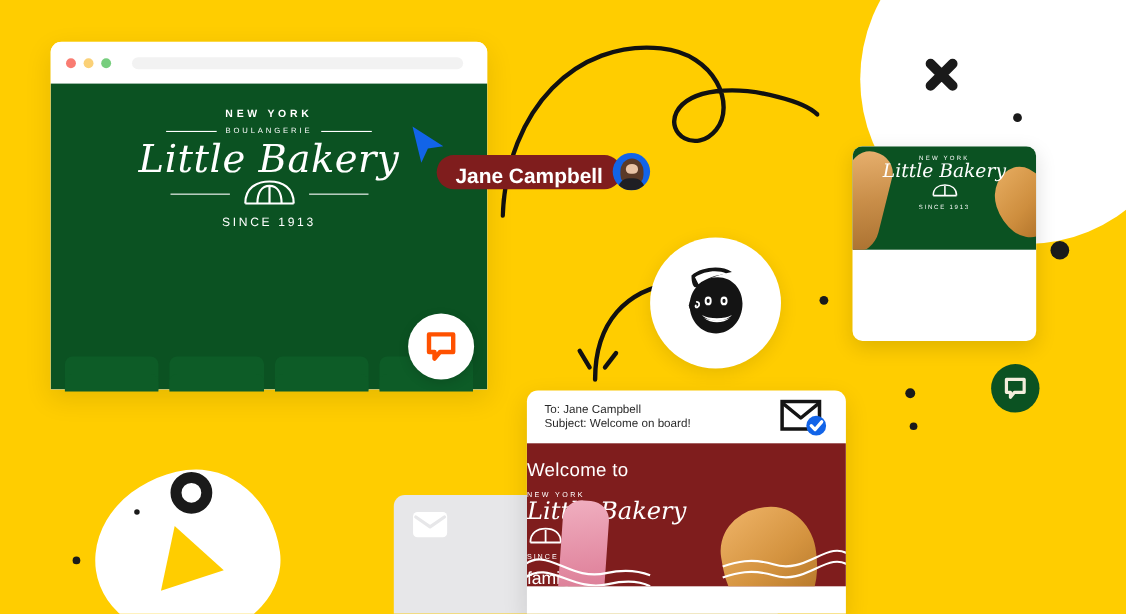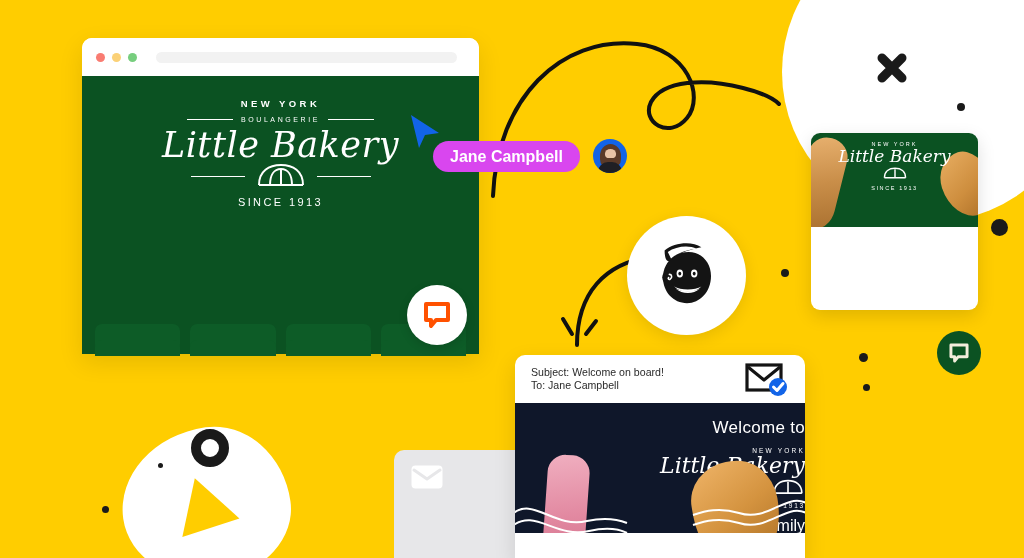--- a/index.html
+++ b/index.html
@@ -1,21 +1,21 @@
 <!DOCTYPE html>
 <html><head>
 <meta charset="utf-8">
 <style>
   html,body{margin:0;padding:0;}
   body{
     width:1024px;height:558px;overflow:hidden;position:relative;
     background:#FFCD00;
     font-family:"Liberation Sans", sans-serif;
   }
-  .stage{position:absolute;inset:0;overflow:hidden;margin-left:36px;}
+  .stage{position:absolute;inset:0;overflow:hidden;}
   .abs{position:absolute;}
 
   
   #white-circle-tr{
     right:-58px;top:-78px;width:300px;height:300px;border-radius:50%;
     background:#FFFFFF;
   }
   #white-blob-bl{
     left:86px;top:428px;width:168px;height:152px;
     background:#FFFFFF;
@@ -100,23 +100,23 @@
   }
   .macaron{width:26px;height:34px;border-radius:45% 45% 45% 45%/40% 40% 60% 60%;position:relative;}
   .macaron:after{
     content:"";position:absolute;left:50%;top:8%;width:3px;height:84%;
     transform:translateX(-50%);background:rgba(255,255,255,.35);border-radius:2px;
   }
 
   
   #cursor-arrow{left:372px;top:113px;}
   #name-pill{
-    left:397px;top:141px;height:31px;background:#d946ef;border-radius:16px;
-    color:#FFFFFF;font-size:16px;font-weight:700;
-    display:flex;align-items:center;padding:0 17px;white-space:nowrap;
+    left:397px;top:141px;height:31px;background:#7f1d1d;border-radius:16px;
+    color:#FFFFFF;font-size:19px;font-weight:700;
+    display:flex;align-items:flex-end;padding:0 17px;white-space:nowrap;
   }
   #avatar{
     left:557px;top:139px;width:34px;height:34px;border-radius:50%;
     background:#1264E8;overflow:hidden;
   }
   #avatar .hair{
     position:absolute;left:50%;top:5px;width:21px;height:24px;margin-left:-10.5px;
     border-radius:50% 50% 38% 38%;background:#5B3A28;
   }
   #avatar .hair:after{
@@ -192,21 +192,21 @@
   #email-card{
     left:479px;top:355px;width:290px;height:203px;background:#FFFFFF;
     border-radius:10px 10px 0 0;overflow:hidden;box-shadow:0 8px 22px rgba(0,0,0,.12);
   }
   #email-header{
     height:48px;padding:11px 16px 0;box-sizing:border-box;position:relative;
   }
   .email-meta{font-size:10.6px;color:#2A2A2A;line-height:13px;}
   #email-envelope{position:absolute;right:14px;top:8px;}
   #email-body{
-    background:#0f172a;height:130px;position:relative;overflow:hidden;text-align:right;
+    background:#7f1d1d;height:130px;position:relative;overflow:hidden;text-align:left;
   }
   #welcome-to{color:#FFF;font-size:17px;margin-top:15px;letter-spacing:.3px;}
   .email-brand{color:#FFF;margin-top:9px;}
   .eb-ny{font-size:6.5px;letter-spacing:2.2px;}
   .eb-name{font-family:"DejaVu Serif",serif;font-style:italic;font-size:22px;margin-top:-1px;}
   .eb-since{font-size:6.5px;letter-spacing:1.8px;margin-top:2px;}
   #family-word{color:#FFF;font-size:16px;margin-top:8px;}
   .eclair-pink{
     position:absolute;left:30px;top:52px;width:42px;height:110px;
     background:linear-gradient(170deg,#F0AFC0 0%,#E289A1 55%,#D2708B 100%);
@@ -367,22 +367,22 @@
   </div>
 
   <div class="abs" id="livechat-green">
     <svg width="22" height="22" viewBox="0 0 30 30">
       <path d="M4 4 H26 V20 H14 L9 26 V20 H4 Z" fill="none" stroke="#F3EDDC" stroke-width="4" stroke-linejoin="round"></path>
     </svg>
   </div>
 
   <div class="abs" id="email-card">
     <div id="email-header">
+      <div class="email-meta">To: Jane Campbell</div>
       <div class="email-meta">Subject: Welcome on board!</div>
-      <div class="email-meta">To: Jane Campbell</div>
       <svg id="email-envelope" width="46" height="34" viewBox="0 0 46 34">
         <rect x="2" y="2" width="34" height="25" fill="none" stroke="#141414" stroke-width="3.2"></rect>
         <path d="M3 4 L19 17 L35 4" fill="none" stroke="#141414" stroke-width="3.2" stroke-linejoin="round"></path>
         <circle cx="33" cy="24" r="9" fill="#1264E8"></circle>
         <path d="M28.5 24 L32 27.5 L38 20.5" fill="none" stroke="#FFFFFF" stroke-width="3" stroke-linecap="round" stroke-linejoin="round"></path>
       </svg>
     </div>
     <div id="email-body">
       <div class="eclair-pink"></div>
       <div class="croissant-big"></div>

